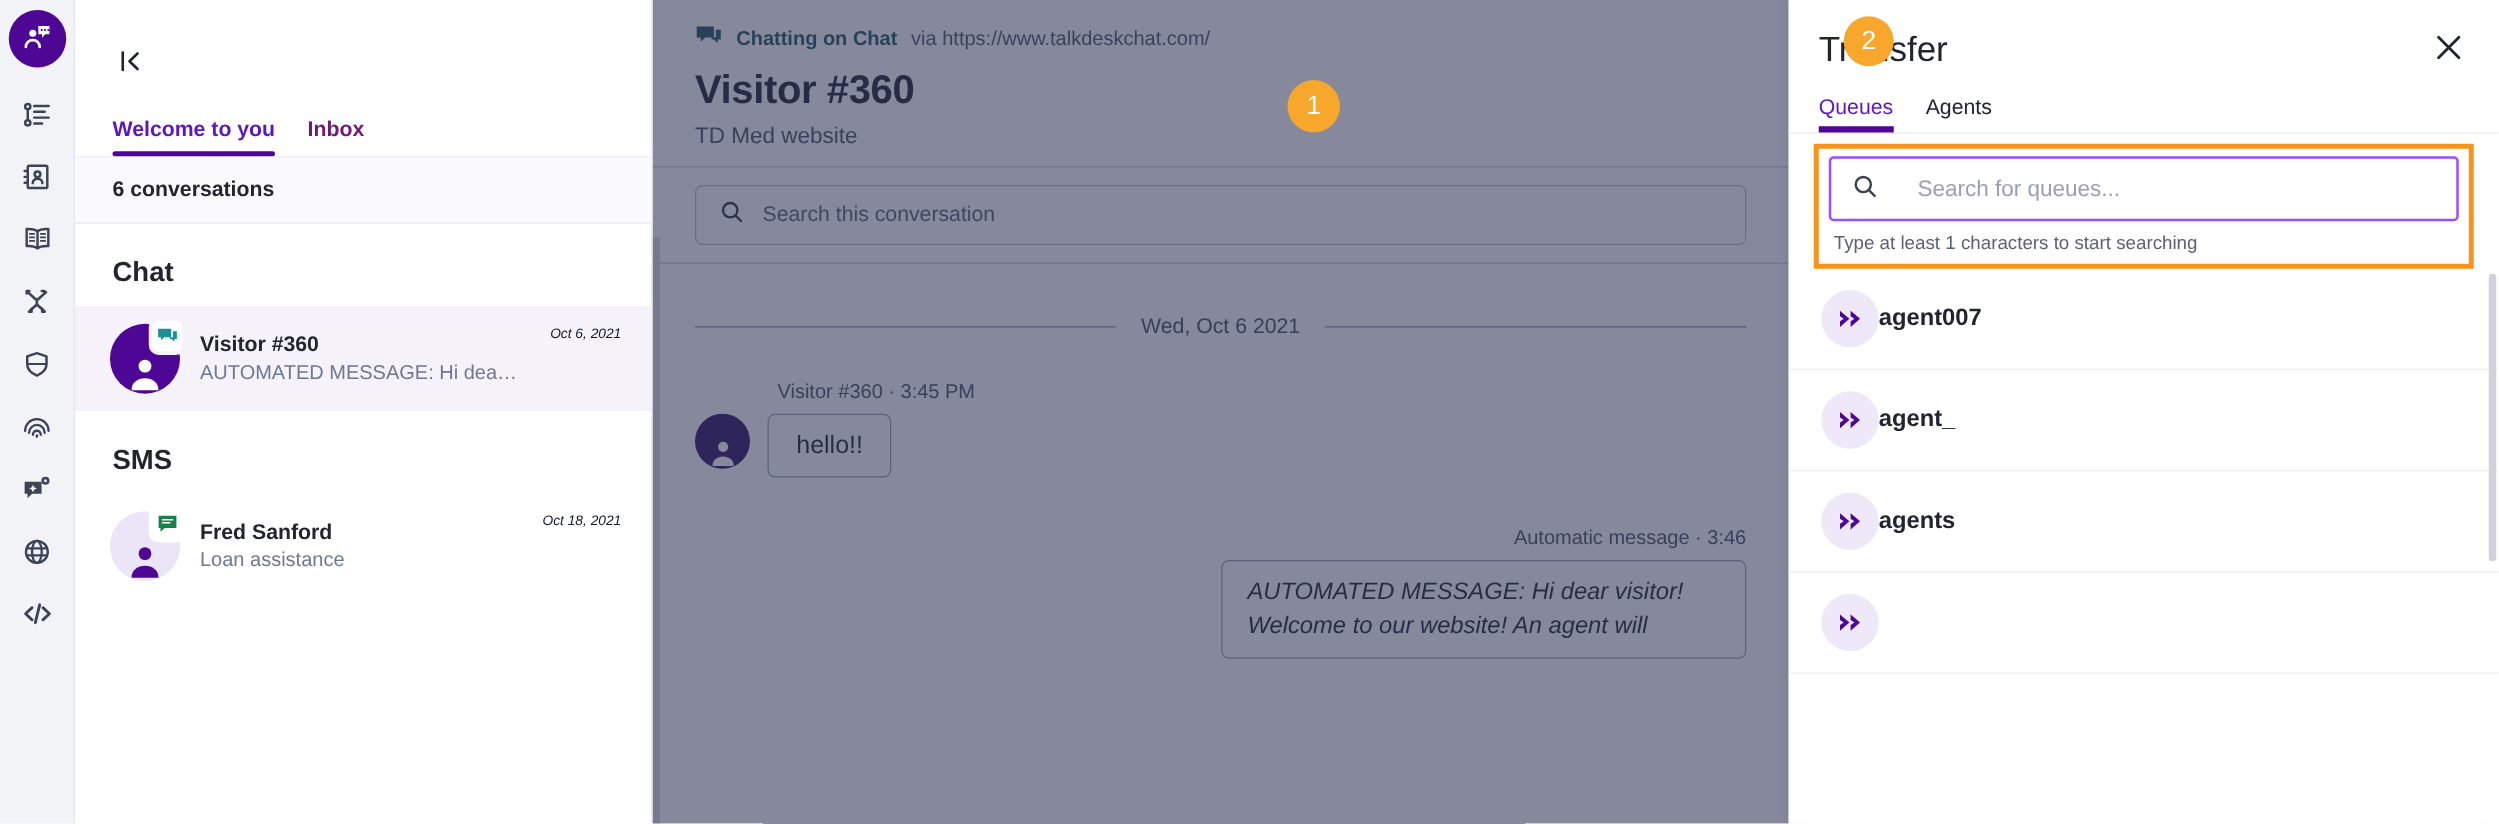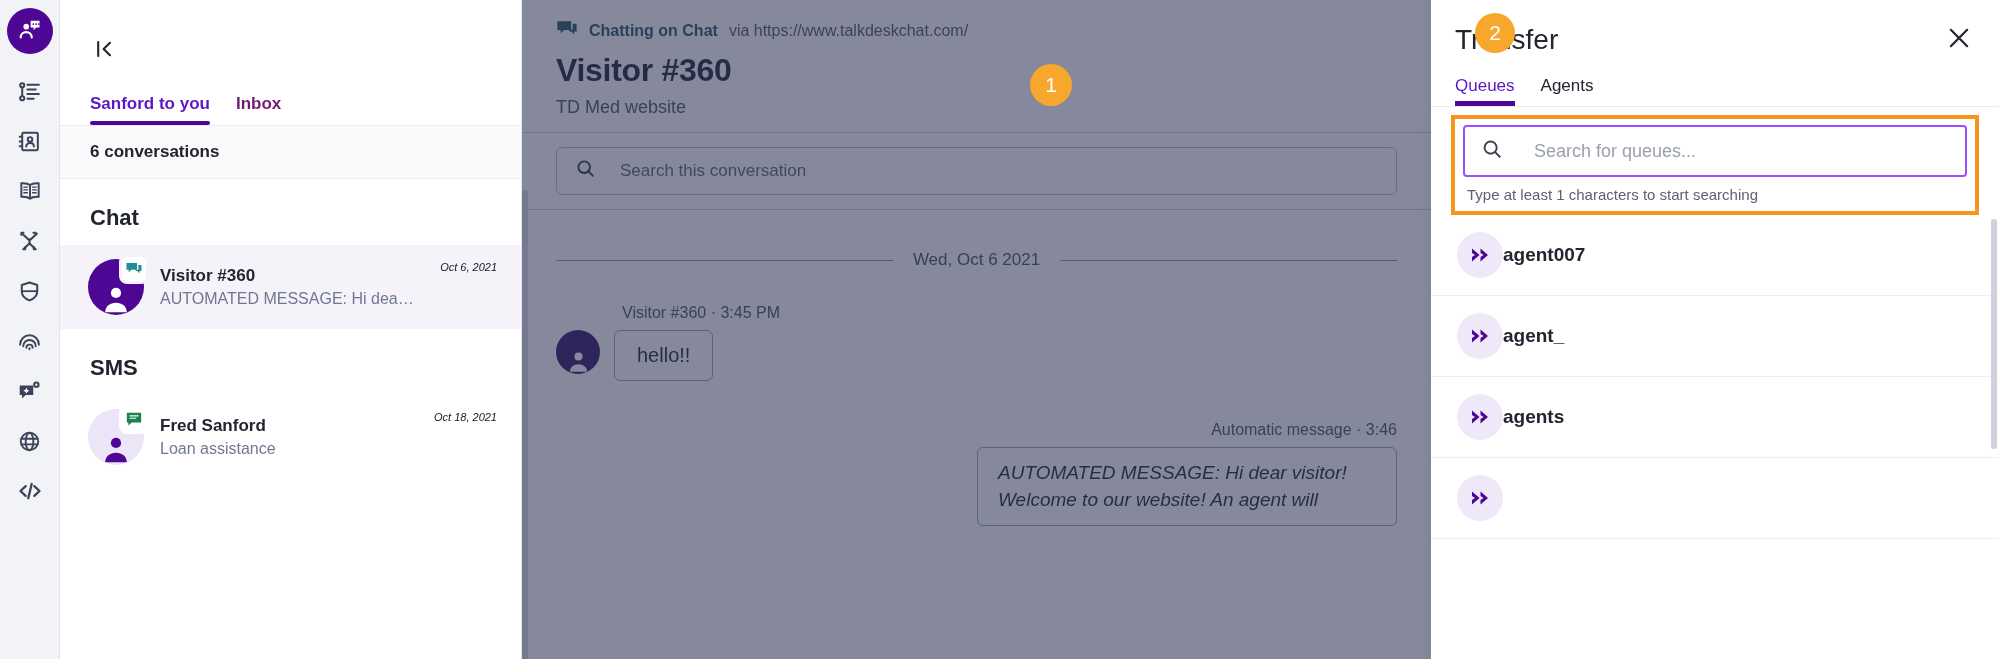--- a/index.html
+++ b/index.html
@@ -111,21 +111,21 @@
   .chat-head { padding: 18px 34px 14px 34px; }
   .chan-line { display: flex; align-items: center; gap: 11px; font-size: 16px; }
   .chan-name { color: #1c5561; font-weight: 700; }
   .chan-via { color: #4e5468; }
   .chat-title { font-size: 32px; font-weight: 700; color: #1b2034; margin-top: 8px; letter-spacing: -.3px; }
   .chat-sub { font-size: 18px; color: #4a5066; margin-top: 8px; }
   .chat-rule { height: 1px; background: #c9ccd8; }
   .chat-search-wrap { padding: 14px 34px; }
   .chat-search {
     height: 48px; border: 1px solid #b9bdcc; border-radius: 6px;
-    display: flex; align-items: center; gap: 24px; padding: 0 18px;
+    display: flex; align-items: center; gap: 14px; padding: 0 18px;
     font-size: 17px; color: #5b6179;
   }
   .msgs { flex: 1; padding: 0 34px; position: relative; }
   .day-sep { display: flex; align-items: center; gap: 20px; margin-top: 40px; }
   .day-sep .line { flex: 1; height: 1px; background: #8e93a6; }
   .day-sep .txt { font-size: 17px; color: #454b61; white-space: nowrap; }
   .msg-meta { font-size: 16px; color: #4a5066; margin: 34px 0 8px 66px; }
   .msg-row { display: flex; align-items: flex-start; gap: 14px; }
   .msg-av {
     width: 44px; height: 44px; border-radius: 50%;
@@ -331,21 +331,21 @@
     <div class="conv-head">
       <div class="collapse-btn">
         <svg width="24" height="24" viewBox="0 0 24 24" fill="none" stroke="#20252e" stroke-width="2.1" stroke-linecap="round" stroke-linejoin="round">
           <path d="M5.2 5v14"></path>
             <path d="M17 5.8L10.6 12 17 18.2"></path>
         </svg>
       </div>
     </div>
 
     <div class="tabs">
-      <div class="tab active">Sanford to you</div>
+      <div class="tab active">Welcome to you</div>
       <div class="tab">Inbox</div>
     </div>
     <div class="tabs-rule"></div>
 
     <div class="conv-count">6 conversations</div>
 
     <div class="conv-list">
       <div class="group-label">Chat</div>
 
       <div class="conv-row selected">

